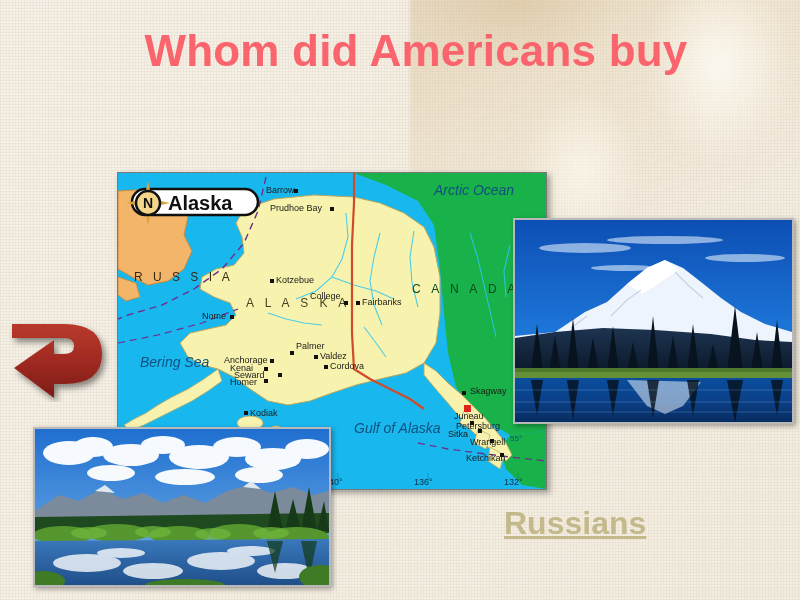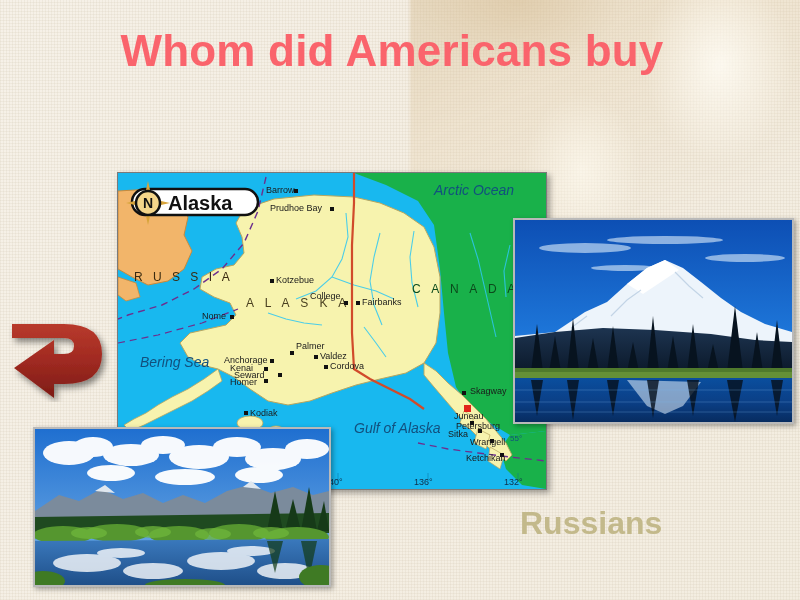--- a/index.html
+++ b/index.html
@@ -24,21 +24,21 @@
     background:
       radial-gradient(ellipse 120px 160px at 72% 38%, rgba(255,252,244,.95) 0%, rgba(255,250,238,0) 62%),
       radial-gradient(ellipse 90px 120px at 40% 70%, rgba(255,251,240,.75) 0%, rgba(255,250,238,0) 65%),
       radial-gradient(ellipse 150px 100px at 25% 18%, rgba(214,188,146,.55) 0%, rgba(214,188,146,0) 70%),
       linear-gradient(155deg, rgba(206,179,133,.55) 0%, rgba(226,203,164,.35) 40%, rgba(239,231,214,0) 78%);
     filter:blur(1.5px);
   }
 
   
   #title{
-    position:absolute;left:32px;top:26px;width:720px;
+    position:absolute;left:56px;top:26px;width:720px;
     text-align:center;line-height:1.12;
     font-size:44px;font-weight:bold;letter-spacing:.2px;
     color:#fa646c;
   }
   #title .ln{display:block;}
 
   
   .photo{
     position:absolute;
     border:2px solid #b9b9b9;
@@ -56,23 +56,24 @@
 
   
   #photo-denali{left:513px;top:218px;width:277px;height:202px;}
   #photo-lake{left:33px;top:427px;width:294px;height:156px;}
 
   
   #return-arrow{position:absolute;left:4px;top:306px;width:108px;height:96px;}
 
   
   #answer{
-    position:absolute;left:520px;top:505px;width:260px;
+    position:absolute;left:504px;top:505px;width:260px;
     font-size:32px;font-weight:bold;color:#c3b98b;
     text-align:left;
+    text-decoration:underline;
   }
 
   
   .mt{font-family:"Liberation Sans",sans-serif;}
 </style>
 </head>
 <body>
 
 <div id="slide">
 

